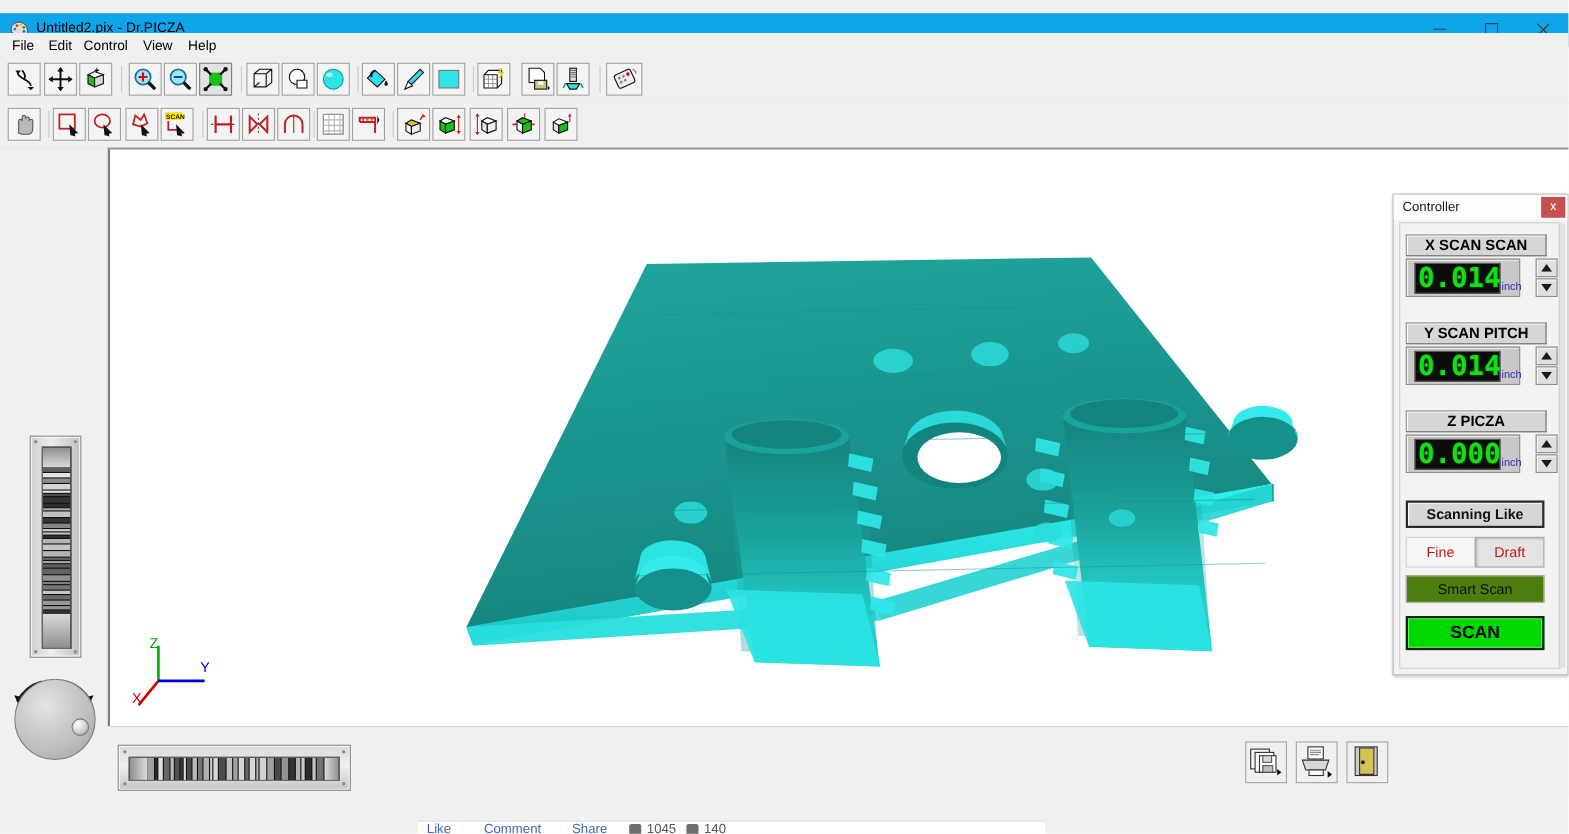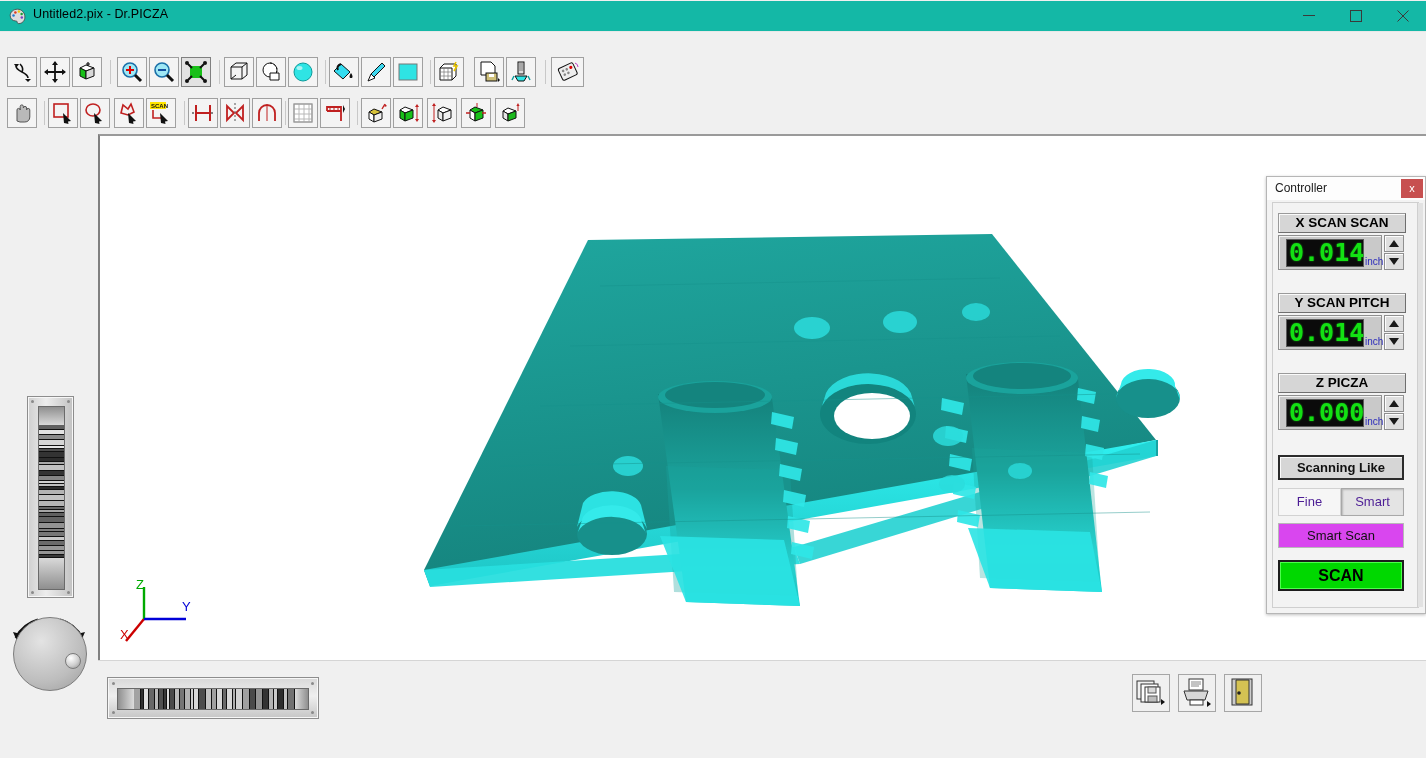--- a/index.html
+++ b/index.html
@@ -6,21 +6,21 @@
   html,body{margin:0;padding:0;}
   body{
     width:1426px;height:758px;overflow:hidden;
     background:#ffffff;
     font-family:"Liberation Sans","DejaVu Sans",sans-serif;
     -webkit-font-smoothing:none;
   }
   .app{position:relative;width:1426px;height:758px;background:#f0f0f0;}
 
   
-  .titlebar{position:absolute;left:0;top:1px;width:1426px;height:30px;background:#14b8a6;
+  .titlebar{position:absolute;left:0;top:12px;width:1426px;height:30px;background:#0ea5e9;
     border-bottom:1px solid #e8e8e8;}
   .title-icon{position:absolute;left:9px;top:7px;width:17px;height:17px;}
   .title-text{position:absolute;left:33px;top:6px;font-size:12.5px;color:#000;letter-spacing:.1px;}
   .winbtn{position:absolute;top:0;width:46px;height:30px;cursor:default;}
   .winbtn svg{position:absolute;left:50%;top:50%;transform:translate(-50%,-50%);}
   .wb-min{right:94px;} .wb-max{right:47px;} .wb-close{right:0;}
 
   
   .menubar{position:absolute;left:0;top:30px;width:1426px;height:22px;background:#f0f0f0;}
   .menu-item{position:absolute;top:3px;font-size:12.5px;color:#000;padding:1px 5px;cursor:default;}
@@ -94,45 +94,45 @@
     color:#fff;font-size:11px;text-align:center;line-height:19px;cursor:default;}
   .ctrl-body{position:absolute;left:5px;top:25px;width:147px;height:406px;background:#f3f3f3;
      border:1px solid #cfcfcf;box-sizing:border-box;}
   .ctrl-scroll{position:absolute;right:2px;top:26px;width:5px;height:404px;background:#e2e2e2;
      border-left:1px solid #cfcfcf;}
 
   .lbl{position:absolute;left:11px;width:126px;height:18px;background:#d6d6d6;
      border:1px solid #9a9a9a;border-right-color:#6f6f6f;border-bottom-color:#6f6f6f;
      box-shadow:inset 1px 1px 0 #fafafa;
      font-size:13.5px;font-weight:bold;color:#000;text-align:center;line-height:17px;}
-  .spin{position:absolute;left:11px;width:126px;height:35px;}
+  .spin{position:absolute;left:11px;width:138px;height:35px;}
   .spin .face{position:absolute;left:0;top:0;width:104px;height:35px;background:#c9c9c9;
      border:1px solid #8f8f8f;box-shadow:inset 1px 1px 0 #f2f2f2;box-sizing:border-box;}
   .spin .lcd{position:absolute;left:7px;top:3px;width:78px;height:28px;background:#0b0b0b;
      border:1px solid #5a5a5a;box-sizing:border-box;}
   .spin .lcd .digits{position:absolute;left:2px;top:-1px;width:74px;height:28px;
      color:#13e013;font-family:"DejaVu Sans Mono","Liberation Mono",monospace;
      font-size:25px;font-weight:bold;letter-spacing:0px;line-height:28px;text-align:center;
      text-shadow:0 0 2px rgba(25,255,25,.55);}
   .spin .unit{position:absolute;left:86px;bottom:2px;font-size:10px;color:#2b2bbb;}
   .spin .arrows{position:absolute;right:0;top:0;width:20px;height:35px;}
   .spin .ar{position:absolute;left:0;width:20px;height:17px;background:#dfdfdf;
      border:1px solid #8f8f8f;box-sizing:border-box;box-shadow:inset 1px 1px 0 #fdfdfd;}
   .spin .ar.up{top:0;} .spin .ar.dn{top:18px;}
 
   .pbtn{position:absolute;left:11px;width:126px;box-sizing:border-box;text-align:center;
      font-size:13px;color:#111;}
   .pbtn.sunk{background:#d6d6d6;border:2px solid #2b2b2b;box-shadow:inset 1px 1px 0 #fafafa;
      font-weight:bold;}
-  .pbtn.flat{background:#d946ef;border:1px solid #b8b8b8;}
+  .pbtn.flat{background:#4d7c0f;border:1px solid #b8b8b8;}
   .pbtn.scan{background:#00d800;border:2px solid #1d1d1d;font-weight:bold;font-size:16px;
      color:#000;box-shadow:inset 0 0 0 1px #4cff4c;}
   .seg{position:absolute;left:11px;width:126px;height:28px;}
   .seg .half{position:absolute;top:0;width:63px;height:28px;box-sizing:border-box;
-     text-align:center;line-height:26px;font-size:13px;color:#4c1d95;}
+     text-align:center;line-height:26px;font-size:13px;color:#b91c1c;}
   .seg .half.l{left:0;} .seg .half.r{left:63px;}
   .seg .half.out{background:#f6f6f6;border:1px solid #d2d2d2;}
   .seg .half.in{background:#e4e4e4;border:1px solid #a8a8a8;box-shadow:inset 1px 1px 2px rgba(0,0,0,.2);}
 </style>
 </head>
 <body>
 
 <div class="app">
 
   <div class="titlebar">
@@ -158,20 +158,27 @@
           <rect x="0.5" y="0.5" width="11" height="11" fill="none" stroke="#3a3a3a"></rect>
         </svg>
     </div>
     <div class="winbtn wb-close">
       <svg width="12" height="12">
           <path d="M0.5 0.5 L11.5 11.5 M11.5 0.5 L0.5 11.5" stroke="#3a3a3a" fill="none"></path>
         </svg>
     </div>
   </div>
 
+  <div class="menubar">
+    <div class="menu-item" style="left:6px">File</div>
+    <div class="menu-item" style="left:39px">Edit</div>
+    <div class="menu-item" style="left:71px">Control</div>
+    <div class="menu-item" style="left:125px">View</div>
+    <div class="menu-item" style="left:166px">Help</div>
+  </div>
 
   <div class="toolbar" id="tb1">
 
     <div class="tbtn raised" style="left:7px">
       <svg width="24" height="24" viewBox="0 0 24 24">
         <path d="M6 6c0 6 12 6 12 12" stroke="#111" stroke-width="1.6" fill="none"></path>
         <path d="M4 4l2.5 3.5L9 4z" fill="#111"></path>
           <path d="M15 19l3 3 3-3z" fill="#111"></path>
         <path d="M10 4 q4 4 2 8" stroke="#111" stroke-width="1.6" fill="none"></path>
       </svg>
@@ -730,23 +737,32 @@
               <path d="M5 7l5-7H0z" fill="#1a1a1a"></path>
             </svg>
         </div>
       </div>
     </div>
 
     <div class="pbtn sunk" style="top:278px;height:25px;line-height:21px">Scanning Like</div>
 
     <div class="seg" style="top:311px">
       <div class="half l out">Fine</div>
-      <div class="half r in">Smart</div>
+      <div class="half r in">Draft</div>
     </div>
 
     <div class="pbtn flat" style="top:346px;height:25px;line-height:23px">Smart Scan</div>
 
     <div class="pbtn scan" style="top:383px;height:31px;line-height:28px">SCAN</div>
   </div>
 
 
+  <div class="fbstrip">
+    <span class="fbitem" style="left:8px">Like</span>
+    <span class="fbitem" style="left:60px">Comment</span>
+    <span class="fbitem" style="left:140px">Share</span>
+    <span class="thumb" style="left:192px"></span>
+    <span class="fbcount" style="left:208px">1045</span>
+    <span class="thumb" style="left:244px"></span>
+    <span class="fbcount" style="left:260px">140</span>
+  </div>
 
 </div>
 
 </body></html>

